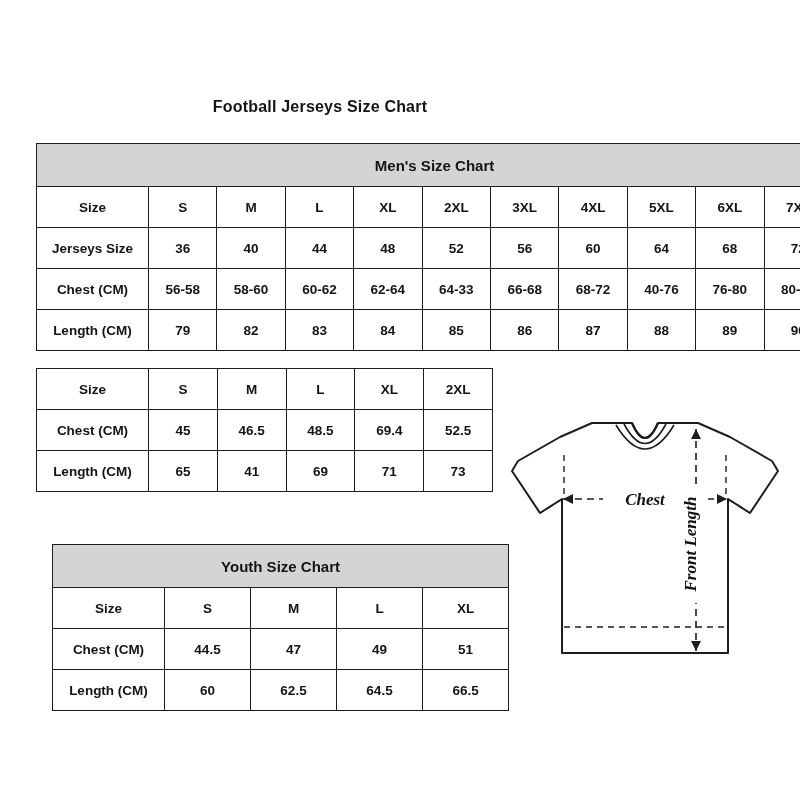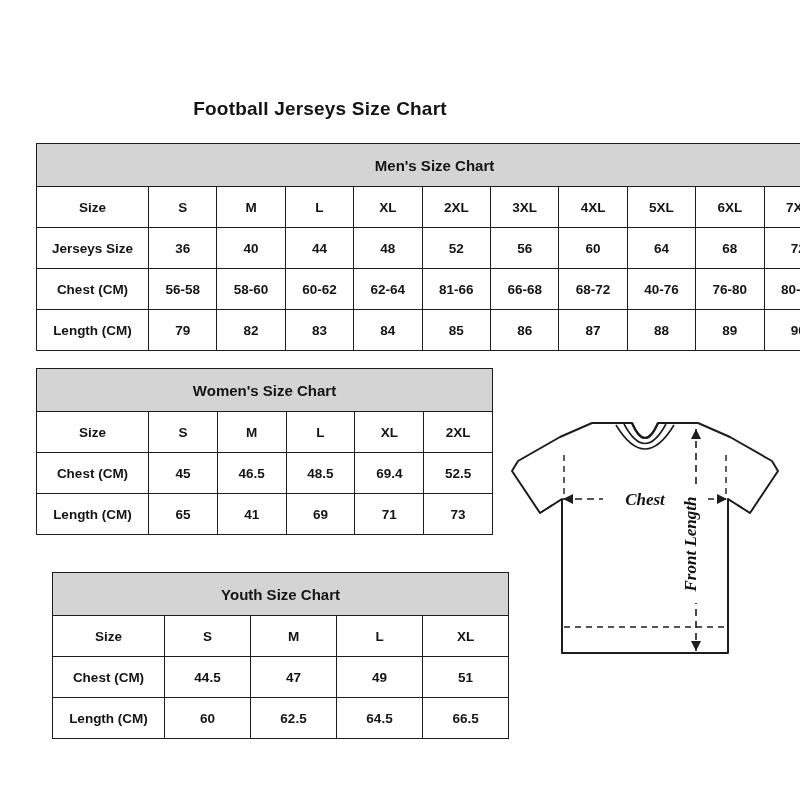--- a/index.html
+++ b/index.html
@@ -14,21 +14,21 @@
     color: #141414;
     position: relative;
     overflow: hidden;
   }
   #page-title {
     position: absolute;
     top: 98px;
     left: 0;
     width: 640px;
     text-align: center;
-    font-size: 19px;
+    font-size: 16px;
     font-weight: bold;
     letter-spacing: 0.2px;
   }
 
   table.size-table {
     border-collapse: collapse;
     table-layout: fixed;
     background: #ffffff;
   }
   table.size-table td,
@@ -69,21 +69,21 @@
     top: 368px;
   }
   #womens-table { width: 456px; }
   #womens-table col.c0 { width: 112px; }
   #womens-table col.cx { width: 68.8px; }
 
   
   #youth-table-wrap {
     position: absolute;
     left: 36px;
-    top: 572px;
+    top: 544px;
     padding-left: 16px;
   }
   #youth-table { width: 456px; }
   #youth-table col.c0 { width: 112px; }
   #youth-table col.cx { width: 86px; }
 
   
   #shirt-diagram {
     position: absolute;
     left: 500px;
@@ -149,21 +149,21 @@
         <td>64</td>
         <td>68</td>
         <td>72</td>
       </tr>
       <tr>
         <td class="row-label">Chest (CM)</td>
         <td>56-58</td>
         <td>58-60</td>
         <td>60-62</td>
         <td>62-64</td>
-        <td>81-66</td>
+        <td>64-33</td>
         <td>66-68</td>
         <td>68-72</td>
         <td>40-76</td>
         <td>76-80</td>
         <td>80-84</td>
       </tr>
       <tr>
         <td class="row-label">Length (CM)</td>
         <td>79</td>
         <td>82</td>
@@ -184,23 +184,20 @@
   <table class="size-table" id="womens-table">
     <colgroup>
       <col class="c0">
         <col class="cx">
         <col class="cx">
         <col class="cx">
         <col class="cx">
         <col class="cx">
     </colgroup>
     <tbody>
-      <tr>
-        <td class="section-head" colspan="6">Women's Size Chart</td>
-      </tr>
       <tr>
         <td class="row-label">Size</td>
         <td>S</td>
         <td>M</td>
         <td>L</td>
         <td>XL</td>
         <td>2XL</td>
       </tr>
       <tr>
         <td class="row-label">Chest (CM)</td>

